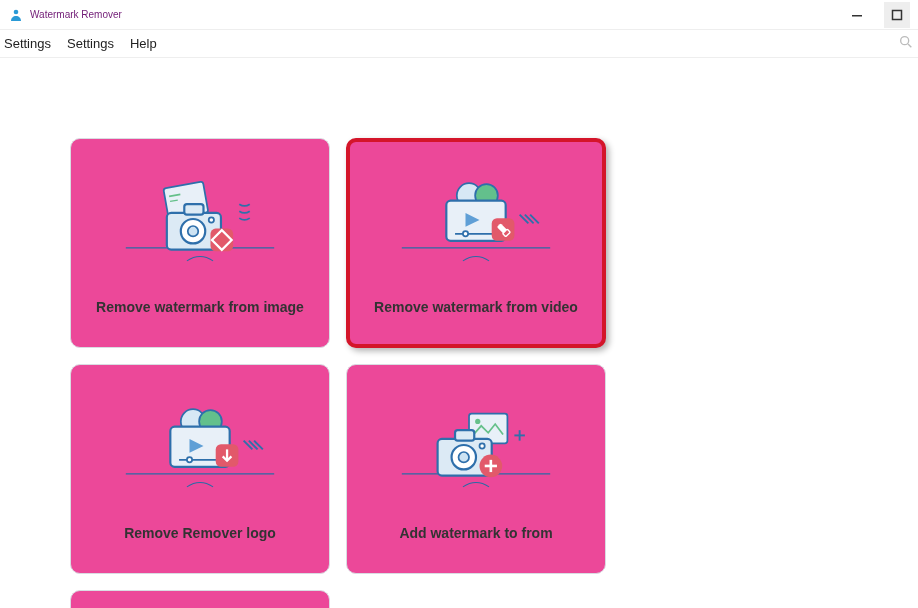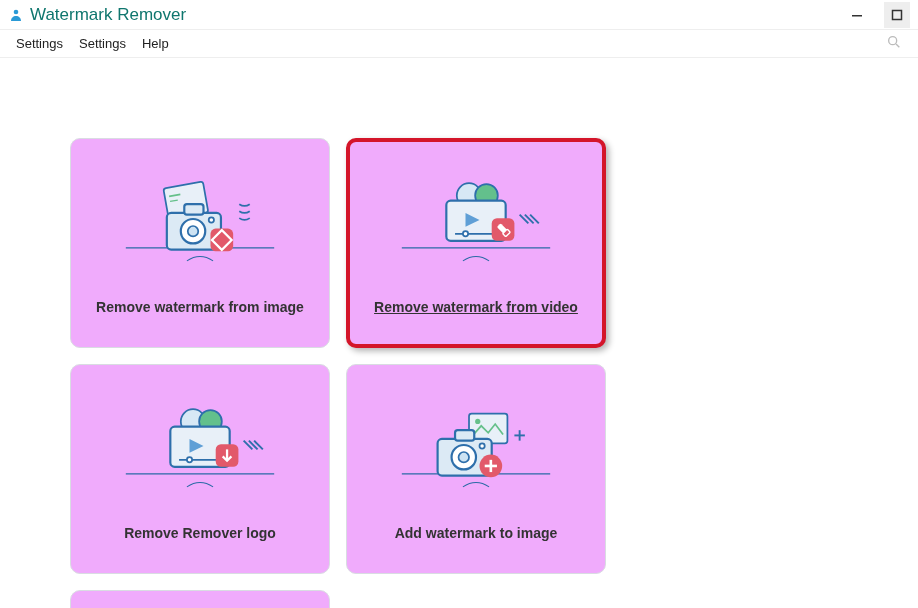--- a/index.html
+++ b/index.html
@@ -28,38 +28,38 @@
     .titlebar .controls {
       display: flex;
       align-items: center;
       gap: 18px;
     }
     .app-icon {
       width: 16px;
       height: 16px;
     }
     .title-text {
-      font-size: 17px;
-      color: #0f766e;
+      font-size: 10px;
+      color: #701a75;
       text-align: center;
     }
     .win-btn {
       width: 18px;
       height: 18px;
       display: flex;
       align-items: center;
       justify-content: center;
       color: #444;
     }
     .menubar {
       height: 28px;
       display: flex;
       align-items: center;
       gap: 16px;
-      padding: 0 16px;
+      padding: 0 4px;
       border-bottom: 1px solid #eee;
     }
     .menubar .search-spot {
       margin-left: auto;
       color: #bbb;
     }
     .menu-item {
       font-size: 13px;
       color: #222;
       cursor: pointer;
@@ -75,26 +75,25 @@
       width: 260px;
       height: 210px;
       border: 1px solid #d9dce2;
       border-radius: 10px;
       display: flex;
       flex-direction: column;
       align-items: center;
       justify-content: center;
       gap: 18px;
       cursor: pointer;
-      background: #f0abfc;
+      background: #ec4899;
     }
     .card.highlighted {
       border: 4px solid #d4152a;
       box-shadow: 3px 3px 6px rgba(0,0,0,0.3);
-      text-decoration: underline;
     }
     .card .illus {
       width: 200px;
       height: 110px;
       display: flex;
       align-items: center;
       justify-content: center;
     }
     .card .label {
       font-weight: 700;
@@ -256,21 +255,21 @@
           <circle cx="13" cy="13" r="13" fill="#e2596a"></circle>
           <line x1="13" y1="6" x2="13" y2="20" stroke="#fff" stroke-width="3"></line>
           <line x1="6" y1="13" x2="20" y2="13" stroke="#fff" stroke-width="3"></line>
         </g>
         <g transform="translate(144 30)" stroke="#2e6fab" stroke-width="2.2">
           <line x1="0" y1="6" x2="12" y2="6"></line>
           <line x1="6" y1="0" x2="6" y2="12"></line>
         </g>
       </svg>
     </div>
-    <div class="label">Add watermark to image</div>
+    <div class="label">Add watermark to from</div>
   </div>
 
   <div class="card">
     
     
   </div>
 
 </div>
 
 </body></html>

